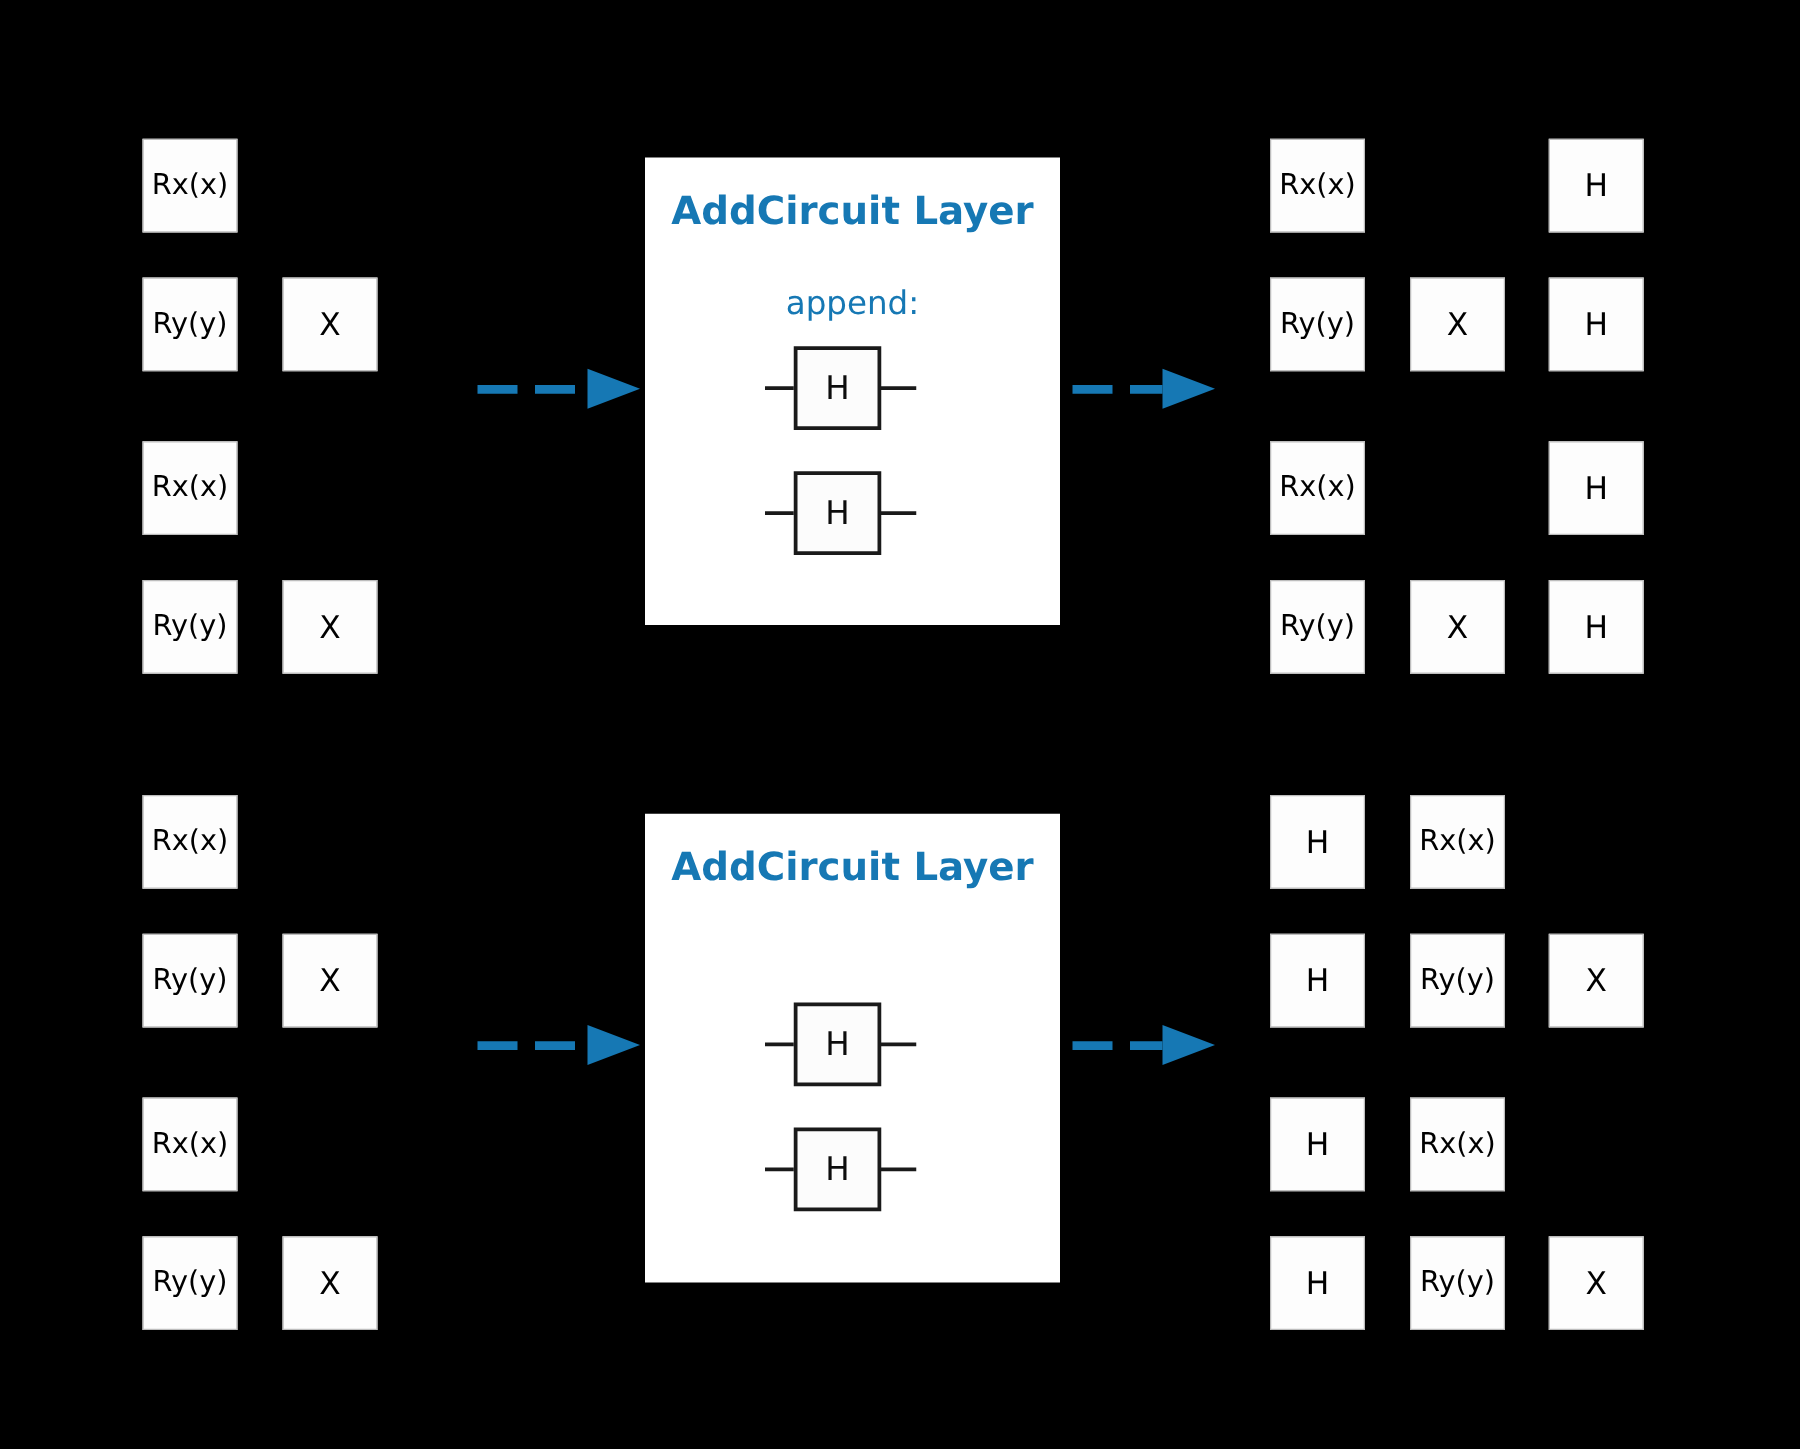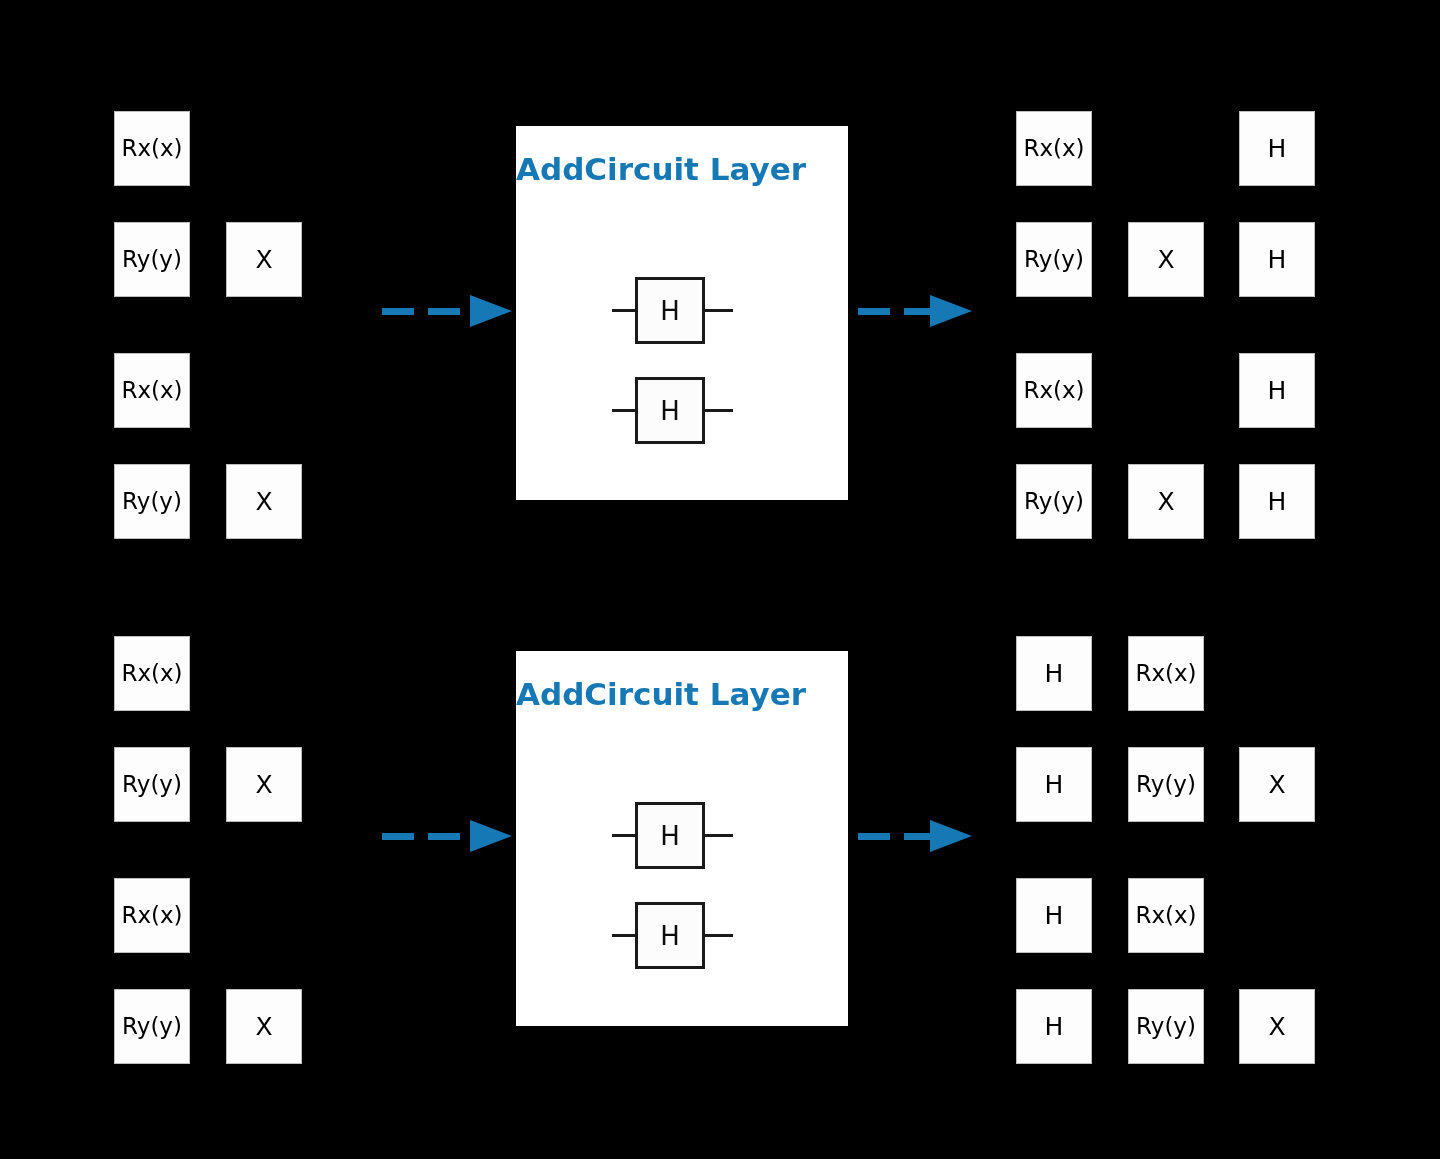--- a/index.html
+++ b/index.html
@@ -44,20 +44,21 @@
   
   .panel {
     position: absolute;
     background: #ffffff;
     box-sizing: border-box;
   }
   .panel-title {
     position: absolute;
     left: 0;
     right: 0;
+    text-align: center;
     color: #1678b4;
     font-family: "DejaVu Sans", sans-serif;
     font-weight: bold;
     font-size: 31px;
     white-space: nowrap;
   }
   .panel-subtitle {
     position: absolute;
     left: 0;
     right: 0;
@@ -125,20 +126,21 @@
 
   <div class="arrow" style="left:382px; top:308px; width:130px;">
     <div class="dash" style="left:0px;  width:32px;"></div>
     <div class="dash" style="left:46px; width:32px;"></div>
     <div class="dash" style="left:92px; width:19px;"></div>
     <div class="head" style="left:88px;"></div>
   </div>
 
   <div class="panel" style="left:516px; top:126px; width:332px; height:374px;">
     <div class="panel-title" style="top:25px;">AddCircuit Layer</div>
+    <div class="panel-subtitle" style="top:102px;">append:</div>
 
     <div class="mini-wire" style="left:96px;  top:183px; width:24px;"></div>
     <div class="mini-gate" style="left:119px; top:151px;">H</div>
     <div class="mini-wire" style="left:188px; top:183px; width:29px;"></div>
 
     <div class="mini-wire" style="left:96px;  top:283px; width:24px;"></div>
     <div class="mini-gate" style="left:119px; top:251px;">H</div>
     <div class="mini-wire" style="left:188px; top:283px; width:29px;"></div>
   </div>
 

